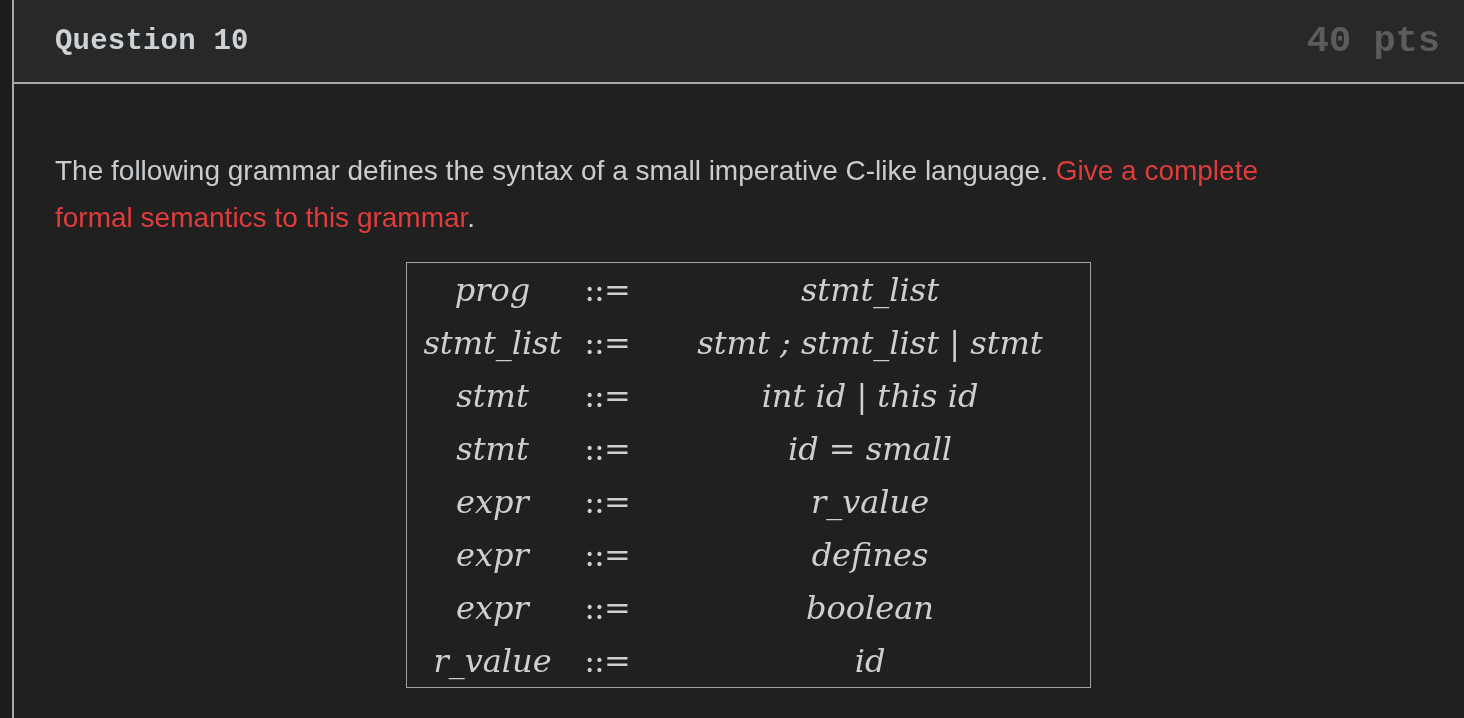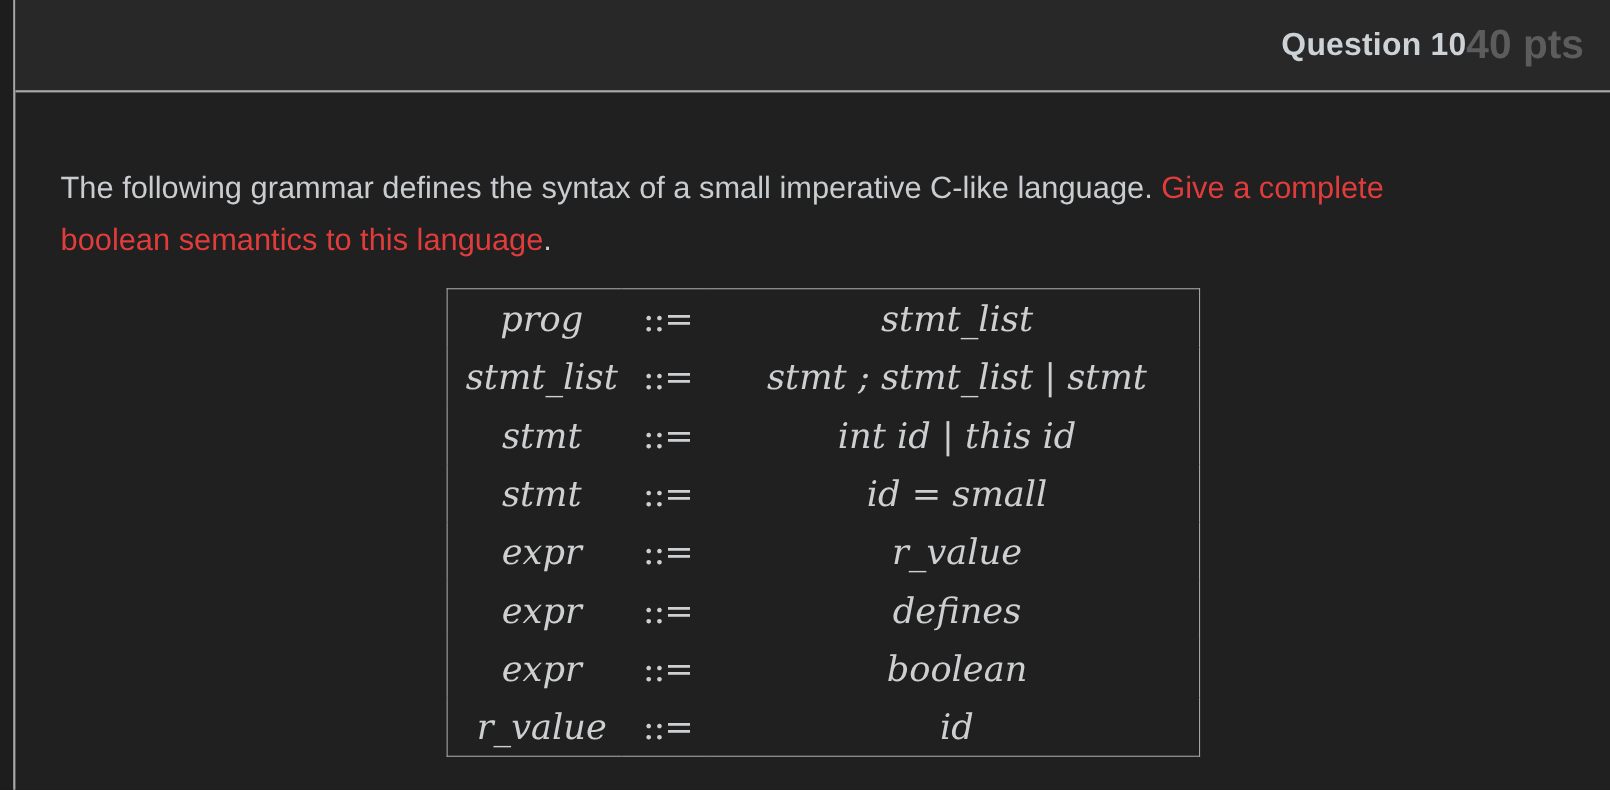--- a/index.html
+++ b/index.html
@@ -19,23 +19,24 @@
     height: 718px;
     border-left: 2px solid #a9a9a9;
     background: #202020;
   }
   .question-header {
     height: 84px;
     background: #282828;
     border-bottom: 2px solid #a9a9a9;
     display: flex;
     align-items: center;
-    justify-content: flex-end;
+    justify-content: space-between;
     padding: 0 24px 0 41px;
     box-sizing: border-box;
+    font-family: Liberation Mono, monospace;
   }
   .question-title {
     font-size: 29px;
     font-weight: bold;
     color: #ccd2d6;
     letter-spacing: 0.2px;
   }
   .question-points {
     font-size: 37px;
     font-weight: bold;
@@ -91,21 +92,21 @@
 
 <div class="question-card">
 
   <div class="question-header">
     <span class="question-title">Question 10</span>
     <span class="question-points">40 pts</span>
   </div>
 
   <div class="question-body">
 
-    <p class="question-text"><span>The following grammar defines the syntax of a small imperative C-like language. </span><span class="red-text">Give a complete</span><br><span class="red-text">boolean semantics to this language</span><span>.</span></p>
+    <p class="question-text"><span>The following grammar defines the syntax of a small imperative C-like language. </span><span class="red-text">Give a complete</span><br><span class="red-text">formal semantics to this grammar</span><span>.</span></p>
 
     <table class="grammar-table">
       <tbody>
         <tr>
           <td class="cell-lhs">prog</td>
           <td class="cell-op">::=</td>
           <td class="cell-rhs">stmt_list</td>
         </tr>
         <tr>
           <td class="cell-lhs">stmt_list</td>

